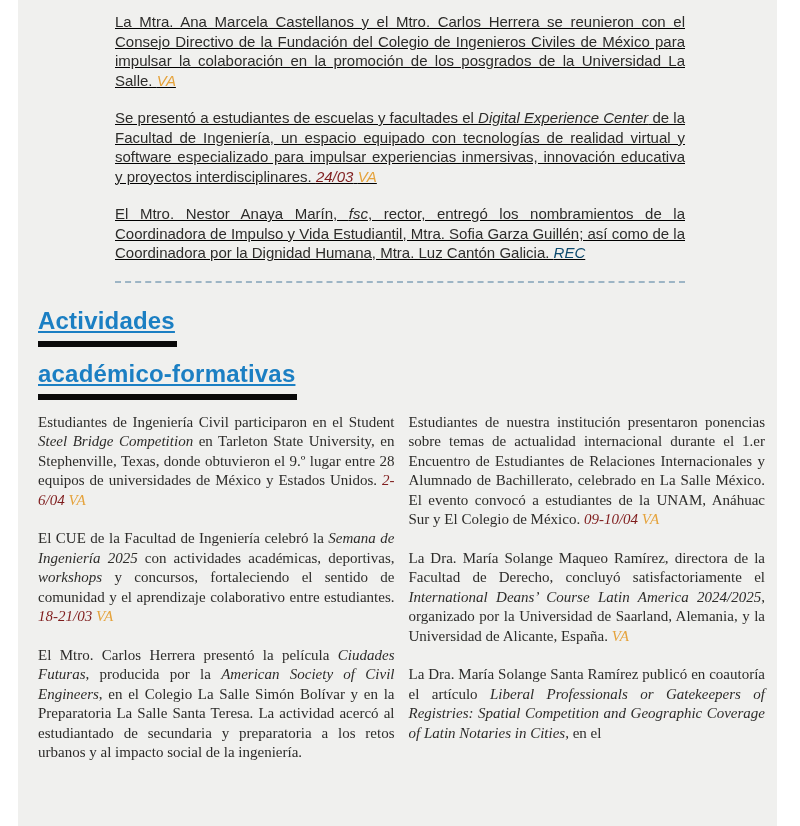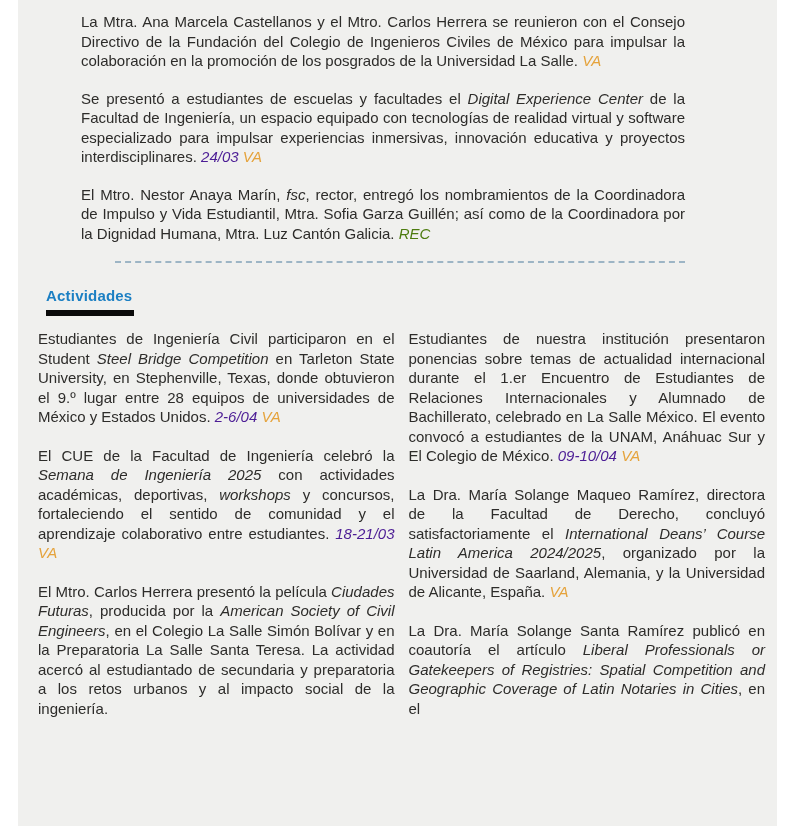--- a/index.html
+++ b/index.html
@@ -11,79 +11,84 @@
     overflow:hidden;
   }
   .panel {
     position:absolute; left:18px; top:0;
     width:759px; height:826px;
     background:#f0f0ee;
     overflow:hidden;
   }
   
   .top-section {
-    margin:12px 92px 0 63px;
+    margin:12px 92px 0 97px;
+    text-decoration:underline;
   }
   .para {
     margin:0 0 18px 0;
     font-size:15px;
     line-height:19.5px;
     color:#2d2c2a;
     text-align:justify;
   }
   .seg-n  { font-style:normal; }
   .seg-i  { font-style:italic; }
-  .seg-d  { font-style:italic; color:#4c1d95; }
+  .seg-d  { font-style:italic; color:#7f1d1d; }
   .seg-va { font-style:italic; color:#e5a33c; }
-  .seg-rec{ font-style:italic; color:#4d7c0f; }
+  .seg-rec{ font-style:italic; color:#0c4a6e; }
 
   .divider {
     margin:8px 92px 0 97px;
     height:0;
     border-top:2px dashed #9db5c5;
   }
 
   .heading-block {
     margin:24px 0 10px 20px;
   }
   .hl {
     display:table;
-    font-size:15px;
+    font-size:24px;
     font-weight:bold;
     letter-spacing:0.2px;
     color:#1b7fc3;
     border-bottom:6px solid #0a0a0a;
     padding:0 2px 6px 0;
-    margin:0 0 13px 8px;
+    margin:0 0 13px 0;
+    text-decoration:underline;
   }
 
   .cols {
     display:flex;
     gap:14px;
     margin:8px 12px 0 20px;
   }
   .col { width:357px; }
-  .col .para { margin-bottom:19px; }
+  .col .para { margin-bottom:19px;font-family:Liberation Serif, serif; }
 </style>
 </head>
 <body>
 
 <div class="panel">
 
   <section class="top-section" id="top-section">
       <p class="para"><span class="seg-n">La Mtra. Ana Marcela Castellanos y el Mtro. Carlos Herrera se reunieron con el Consejo Directivo de la Fundación del Colegio de Ingenieros Civiles de México para impulsar la colaboración en la promoción de los posgrados de la Universidad La Salle. </span><span class="seg-va">VA</span></p>
       <p class="para"><span class="seg-n">Se presentó a estudiantes de escuelas y facultades el </span><span class="seg-i">Digital Experience Center</span><span class="seg-n"> de la Facultad de Ingeniería, un espacio equipado con tecnologías de realidad virtual y software especializado para impulsar experiencias inmersivas, innovación educativa y proyectos interdisciplinares. </span><span class="seg-d">24/03</span><span class="seg-n"> </span><span class="seg-va">VA</span></p>
       <p class="para"><span class="seg-n">El Mtro. Nestor Anaya Marín, </span><span class="seg-i">fsc</span><span class="seg-n">, rector, entregó los nombramientos de la Coordinadora de Impulso y Vida Estudiantil, Mtra. Sofia Garza Guillén; así como de la Coordinadora por la Dignidad Humana, Mtra. Luz Cantón Galicia. </span><span class="seg-rec">REC</span></p>
     </section>
 
   <div class="divider"></div>
 
   <div class="heading-block">
     <div class="hl">
       <span>Actividades</span>
+    </div>
+    <div class="hl">
+      <span>académico-formativas</span>
     </div>
   </div>
 
   <div class="cols">
     <div class="col" id="left-column">
         <p class="para"><span class="seg-n">Estudiantes de Ingeniería Civil participaron en el Student </span><span class="seg-i">Steel Bridge Competition</span><span class="seg-n"> en Tarleton State University, en Stephenville, Texas, donde obtuvieron el 9.º lugar entre 28 equipos de universidades de México y Estados Unidos. </span><span class="seg-d">2-6/04</span><span class="seg-n"> </span><span class="seg-va">VA</span></p>
         <p class="para"><span class="seg-n">El CUE de la Facultad de Ingeniería celebró la </span><span class="seg-i">Semana de Ingeniería 2025</span><span class="seg-n"> con actividades académicas, deportivas, </span><span class="seg-i">workshops</span><span class="seg-n"> y concursos, fortaleciendo el sentido de comunidad y el aprendizaje colaborativo entre estudiantes. </span><span class="seg-d">18-21/03</span><span class="seg-n"> </span><span class="seg-va">VA</span></p>
         <p class="para"><span class="seg-n">El Mtro. Carlos Herrera presentó la película </span><span class="seg-i">Ciudades Futuras</span><span class="seg-n">, producida por la </span><span class="seg-i">American Society of Civil Engineers</span><span class="seg-n">, en el Colegio La Salle Simón Bolívar y en la Preparatoria La Salle Santa Teresa. La actividad acercó al estudiantado de secundaria y preparatoria a los retos urbanos y al impacto social de la ingeniería. </span></p>
       </div>
     <div class="col" id="right-column">

